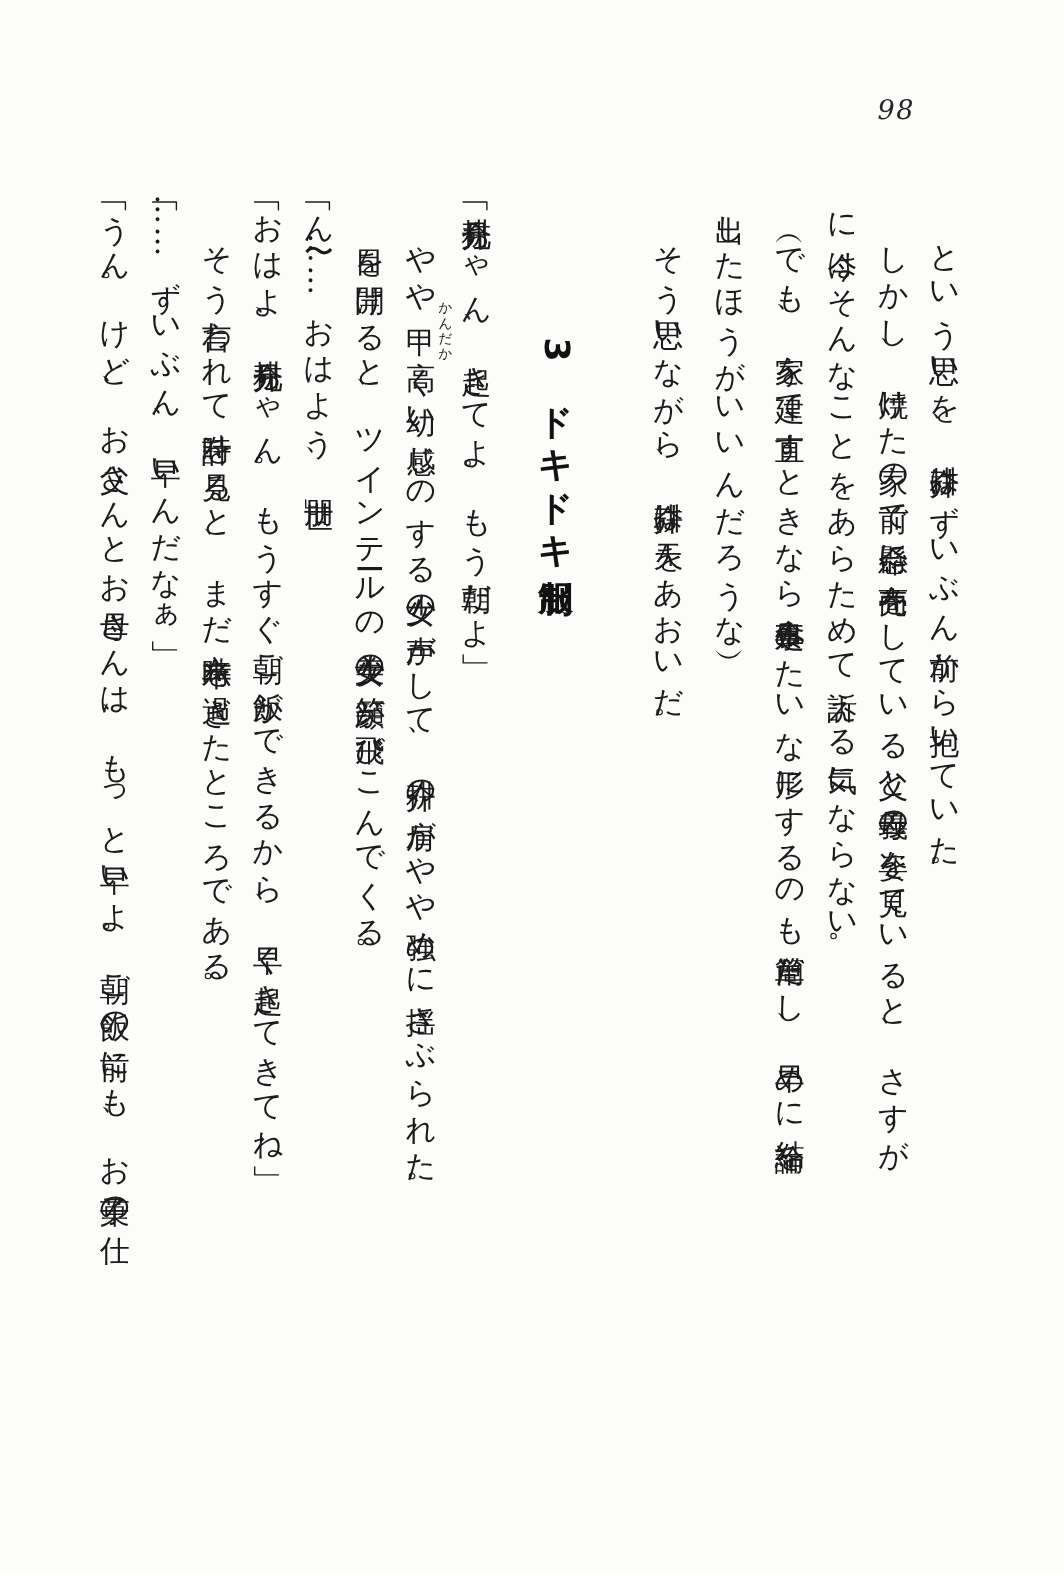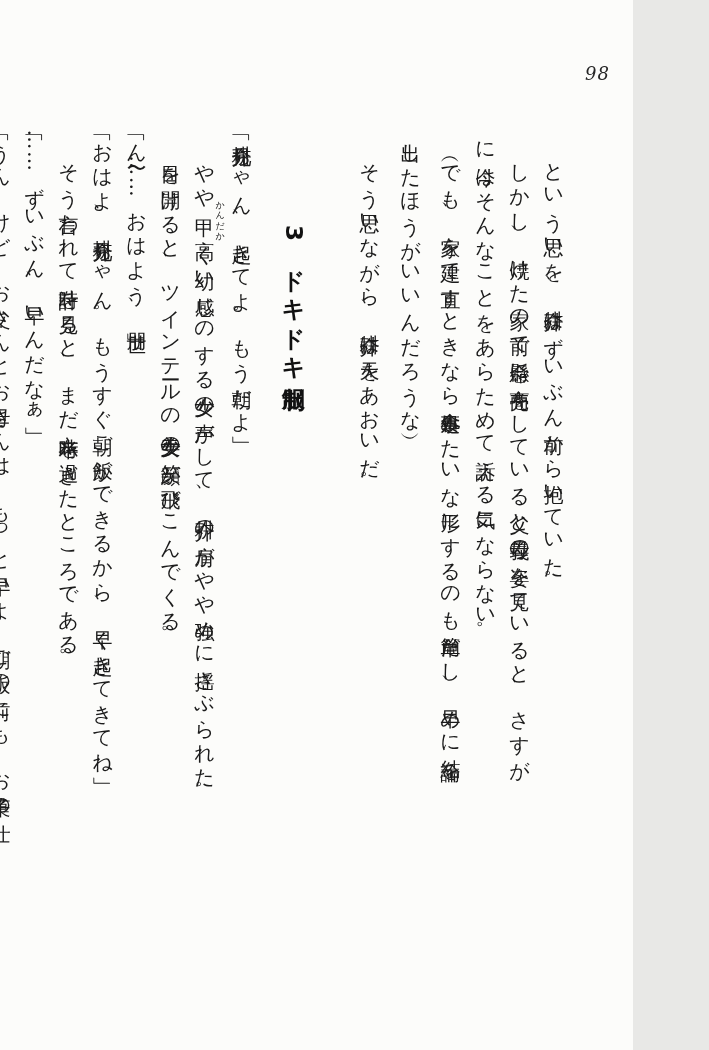--- a/index.html
+++ b/index.html
@@ -1,18 +1,18 @@
 <!DOCTYPE html>
 <html><head>
 <meta charset="utf-8">
 <style>
   html,body { margin:0; padding:0; background:#e8e8e6; }
   .page {
     position:relative;
-    width:633px; height:1050px;
+    width:709px; height:1050px;
     background:#fcfcfa;
     overflow:hidden;
     font-family:"DejaVu Serif","Liberation Serif",serif;
     color:#1b1b1b;
   }
   .page-number {
     position:absolute;
     top:63px; left:585px;
     font-size:18px;
     font-style:italic;

